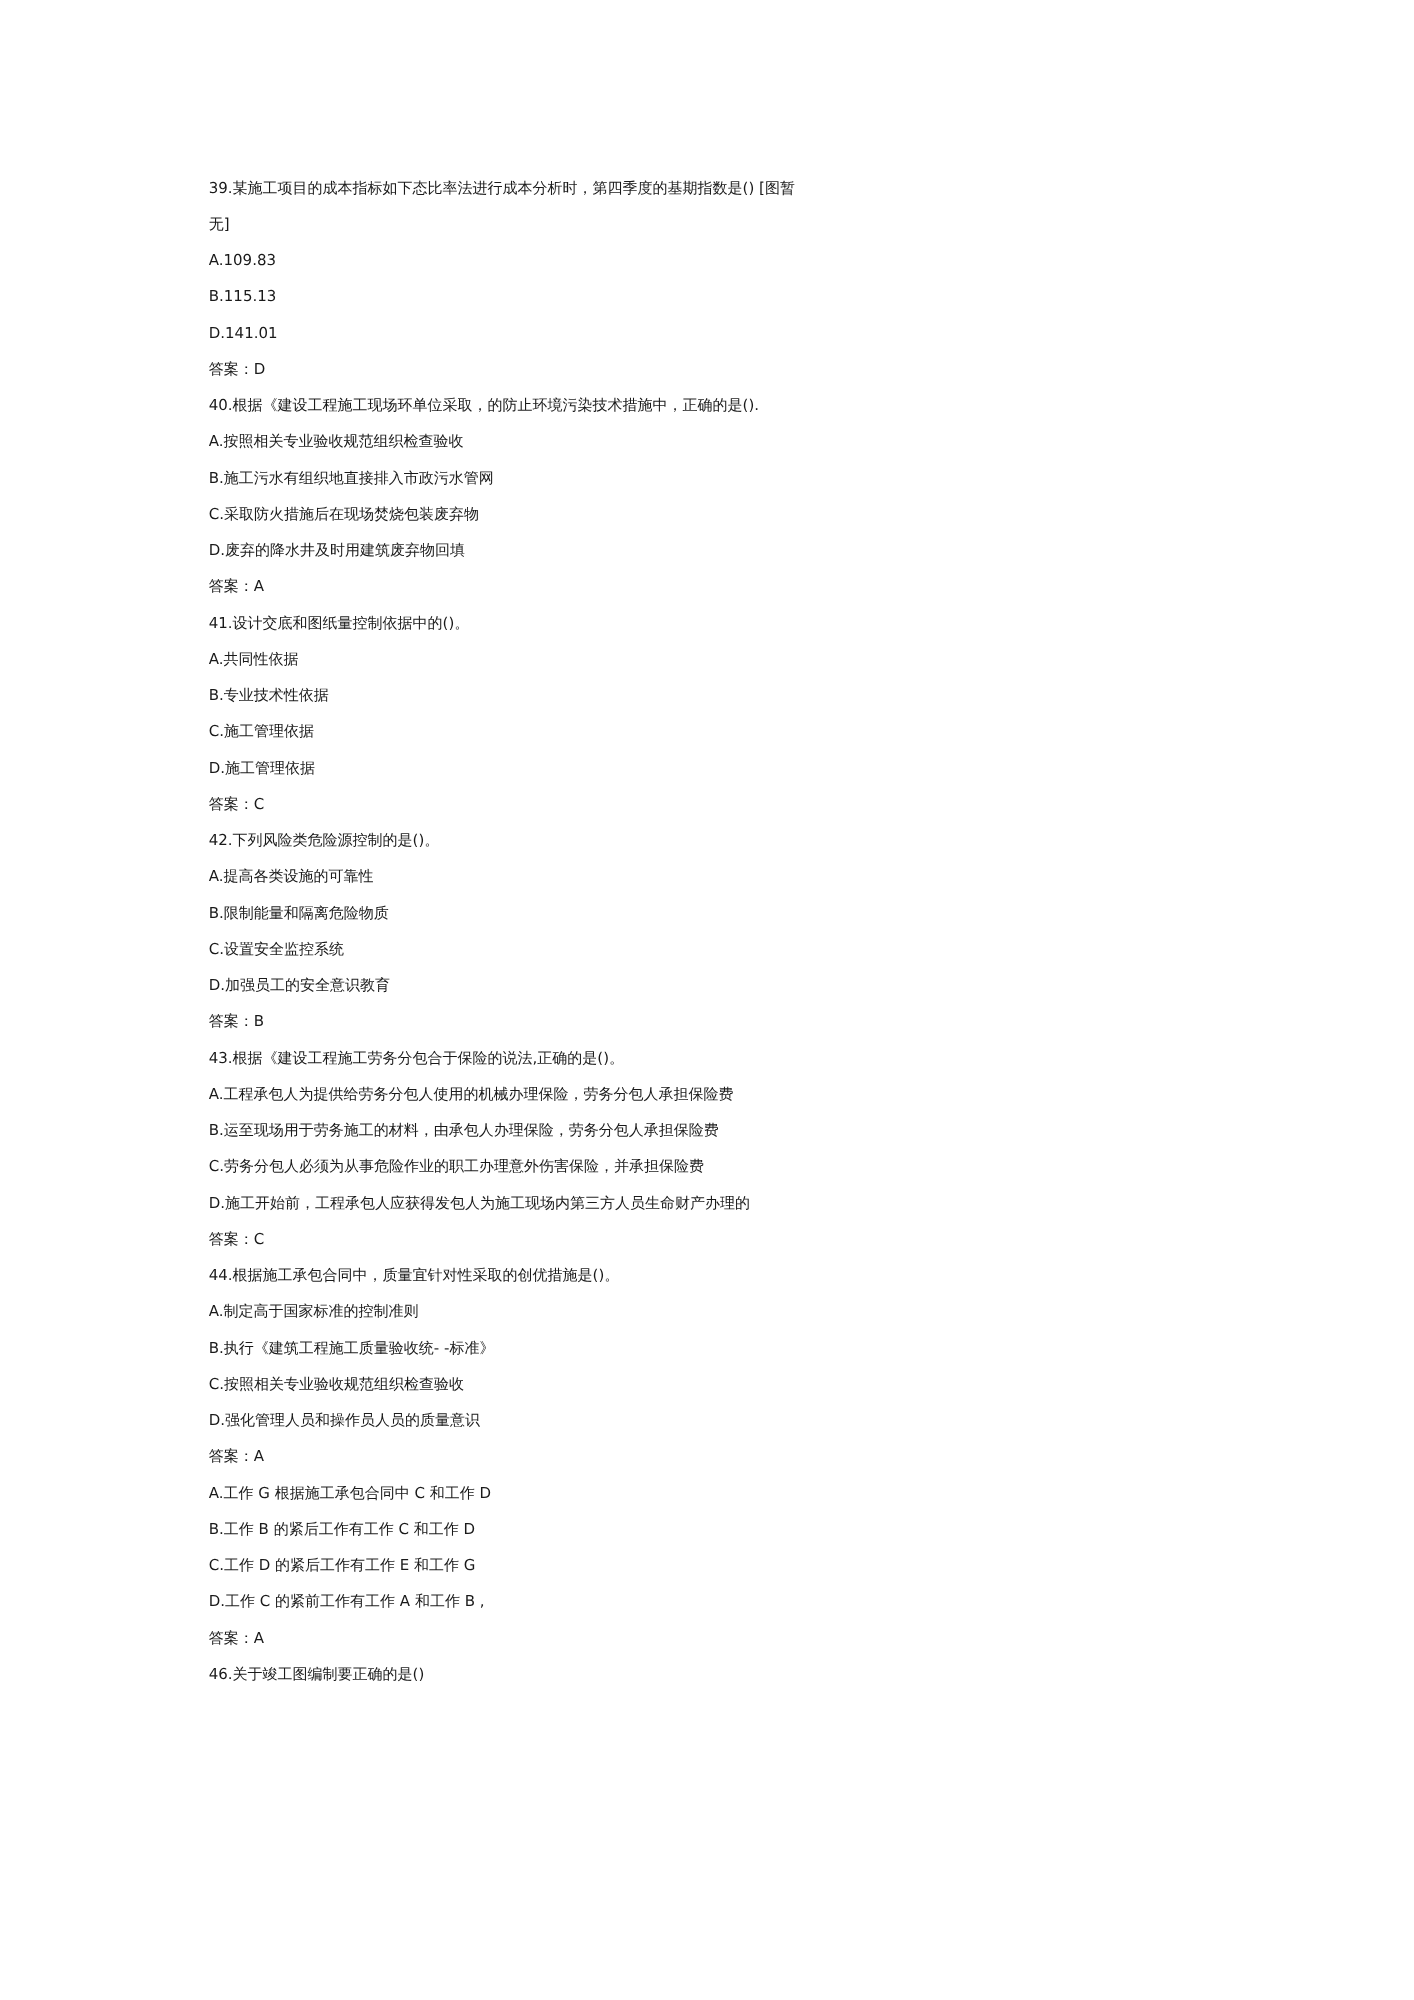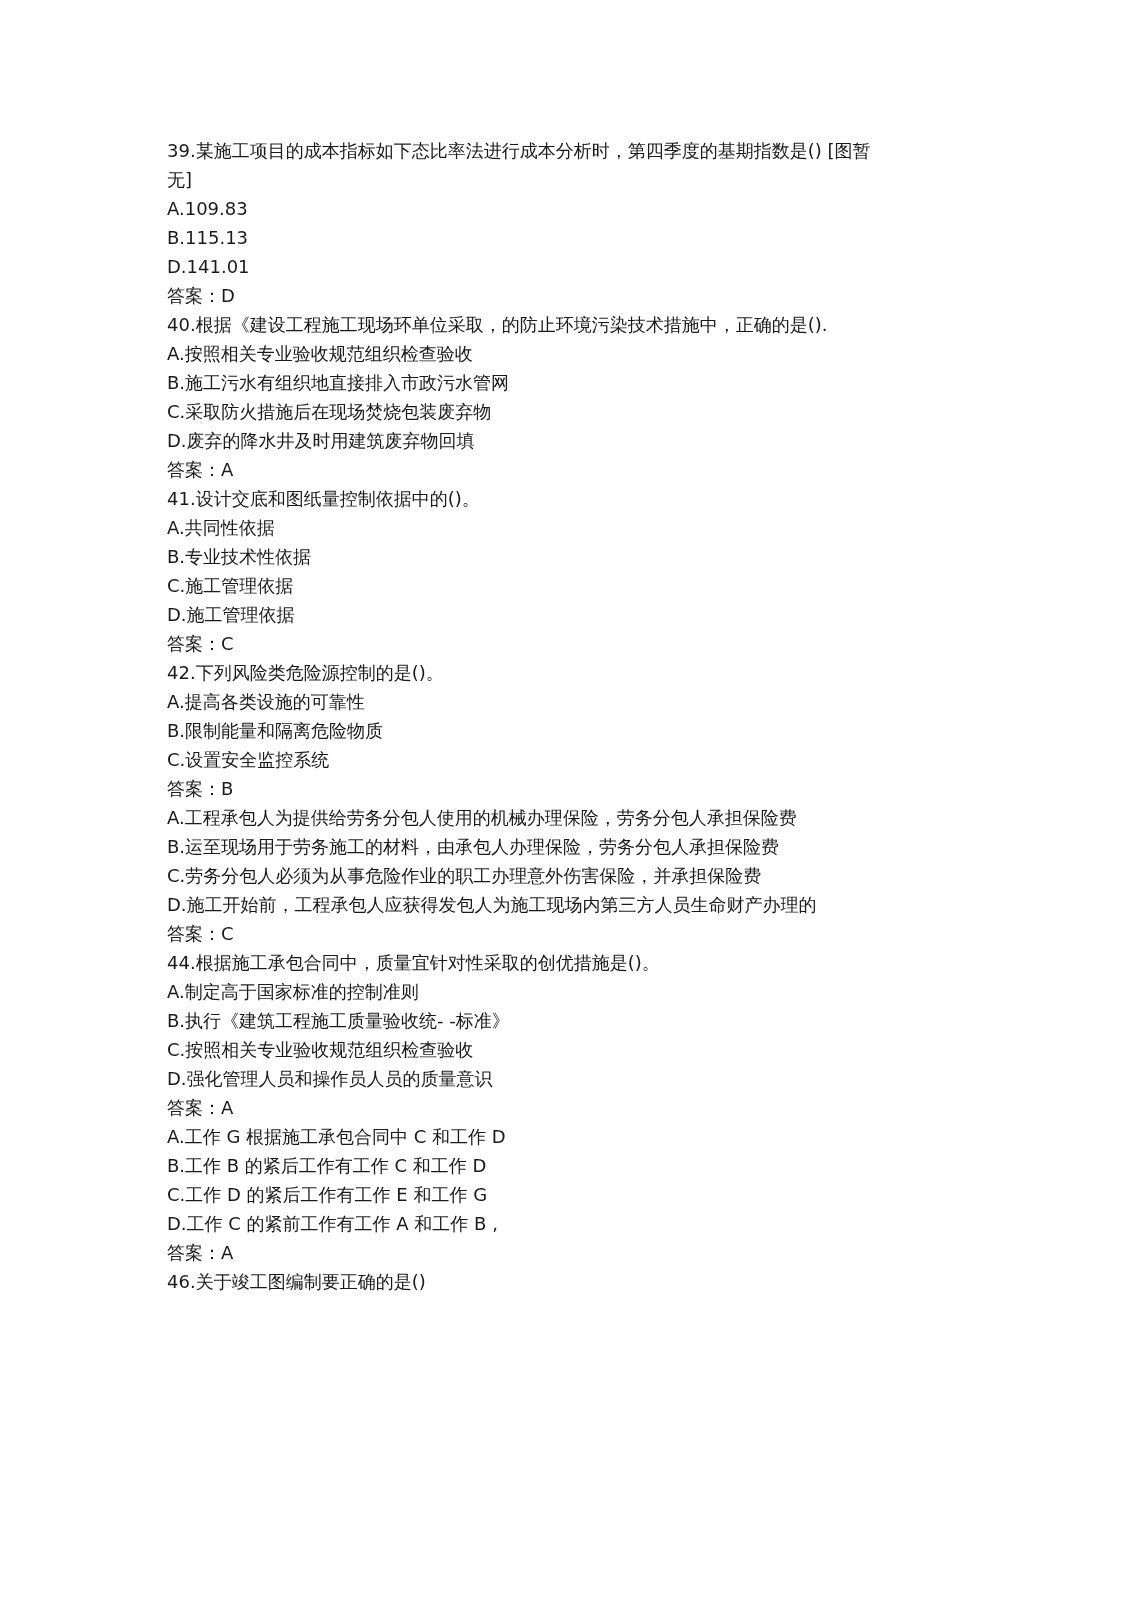--- a/index.html
+++ b/index.html
@@ -15,21 +15,21 @@
       font-family: "DejaVu Sans", "Liberation Sans", sans-serif;
       color: #1a1a1a;
     }
     .page {
       position: absolute;
       left: 167px;
       top: 136px;
       width: 790px;
     }
     .line {
-      font-size: 18px;
+      font-size: 12px;
       line-height: 29px;
       height: 29px;
       white-space: nowrap;
       letter-spacing: 0px;
     }
   </style>
 </head>
 <body>
 
 <div class="page">
@@ -59,24 +59,26 @@
     <div class="line">C.施工管理依据</div>
     <div class="line">D.施工管理依据</div>
     <div class="line">答案：C</div>
   </div>
 
   <div>
     <div class="line">42.下列风险类危险源控制的是()。</div>
     <div class="line">A.提高各类设施的可靠性</div>
     <div class="line">B.限制能量和隔离危险物质</div>
     <div class="line">C.设置安全监控系统</div>
+    <div class="line">D.加强员工的安全意识教育</div>
     <div class="line">答案：B</div>
   </div>
 
   <div>
+    <div class="line">43.根据《建设工程施工劳务分包合于保险的说法,正确的是()。</div>
     <div class="line">A.工程承包人为提供给劳务分包人使用的机械办理保险，劳务分包人承担保险费</div>
     <div class="line">B.运至现场用于劳务施工的材料，由承包人办理保险，劳务分包人承担保险费</div>
     <div class="line">C.劳务分包人必须为从事危险作业的职工办理意外伤害保险，并承担保险费</div>
     <div class="line">D.施工开始前，工程承包人应获得发包人为施工现场内第三方人员生命财产办理的</div>
     <div class="line">答案：C</div>
   </div>
 
   <div>
     <div class="line">44.根据施工承包合同中，质量宜针对性采取的创优措施是()。</div>
     <div class="line">A.制定高于国家标准的控制准则</div>

